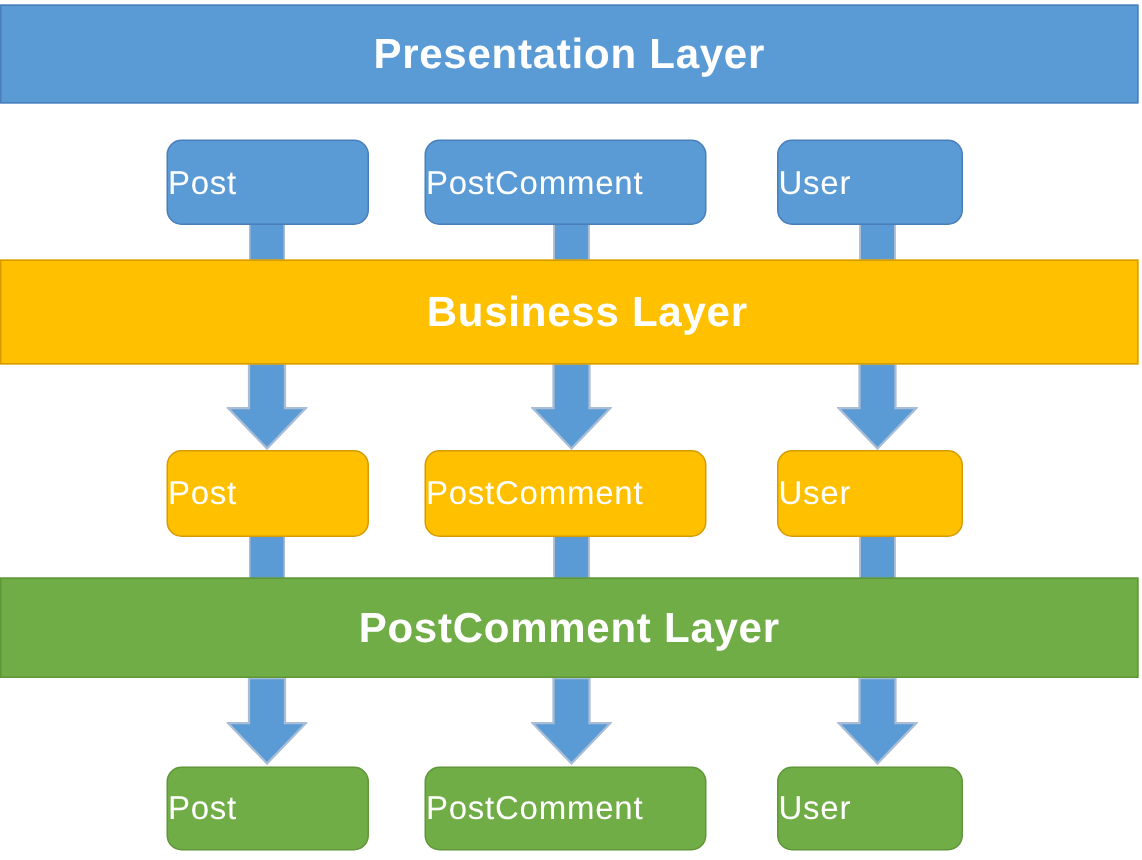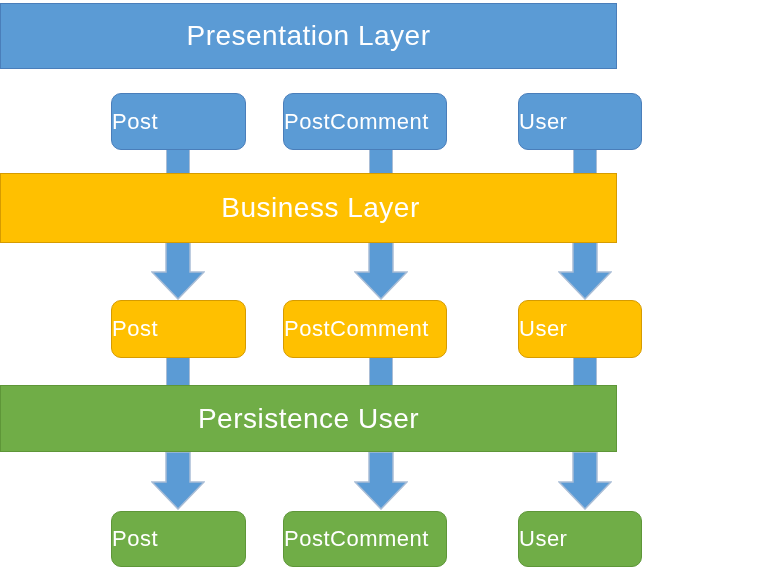--- a/index.html
+++ b/index.html
@@ -1,40 +1,40 @@
 <!DOCTYPE html>
 <html style="--blue: #5B9BD5; --blue-border: #4A7EBA; --gold: #FFC000; --gold-border: #D69B00; --green: #70AD47; --green-border: #5E9638; --arrow-fill: #5B9BD5; --arrow-border: #A9BDD6; --text: #FFFFFF;"><head>
 <meta charset="utf-8">
 <style>
   html,body{margin:0;padding:0;background:#ffffff;}
   body{
     width:761px;height:573px;position:relative;overflow:hidden;
     font-family:"Liberation Sans","DejaVu Sans",sans-serif;
   }
   .banner{
-    position:absolute;left:0;width:617px;z-index:2;box-sizing:border-box;
+    position:absolute;left:0;width:759px;z-index:2;box-sizing:border-box;
     display:flex;align-items:center;justify-content:center;
-    color:var(--text);font-size:28px;font-weight:400;letter-spacing:0.5px;
+    color:var(--text);font-size:28px;font-weight:700;letter-spacing:0.5px;
   }
   #banner-presentation{top:3px;height:66px;background:var(--blue);border:1px solid var(--blue-border);}
   #banner-business{top:173px;height:70px;background:var(--gold);border:1px solid var(--gold-border);padding-left:24px;}
   #banner-persistence{top:385px;height:67px;background:var(--green);border:1px solid var(--green-border);}
 
   .box{
     position:absolute;z-index:2;box-sizing:border-box;border-radius:10px;
     display:flex;align-items:center;justify-content:flex-start;
     color:var(--text);font-size:22px;font-weight:300;letter-spacing:0.5px;
   }
   .box.blue{background:var(--blue);border:1px solid var(--blue-border);}
   .box.gold{background:var(--gold);border:1px solid var(--gold-border);}
   .box.green{background:var(--green);border:1px solid var(--green-border);}
 
   
   .c1{left:111px;width:135px;}
-  .c2{left:283px;width:164px;}
+  .c2{left:283px;width:188px;}
   .c3{left:518px;width:124px;}
   
   .r1{top:93px;height:57px;}
   .r2{top:300px;height:58px;}
   .r3{top:511px;height:56px;}
 
   .stub{
     position:absolute;width:24px;z-index:1;box-sizing:border-box;
     background:var(--arrow-fill);border:1px solid var(--arrow-border);
   }
@@ -79,21 +79,21 @@
       <polygon class="arrow-shape" points="15,0 39,0 39,30 53,30 27,57 1,30 15,30"></polygon>
     </svg>
 
   <div id="banner-presentation" class="banner">
     <span>Presentation Layer</span>
   </div>
   <div id="banner-business" class="banner">
     <span>Business Layer</span>
   </div>
   <div id="banner-persistence" class="banner">
-    <span>Persistence User</span>
+    <span>PostComment Layer</span>
   </div>
 
   <div class="box blue c1 r1">
     <span>Post</span>
   </div>
   <div class="box blue c2 r1">
     <span>PostComment</span>
   </div>
   <div class="box blue c3 r1">
     <span>User</span>

